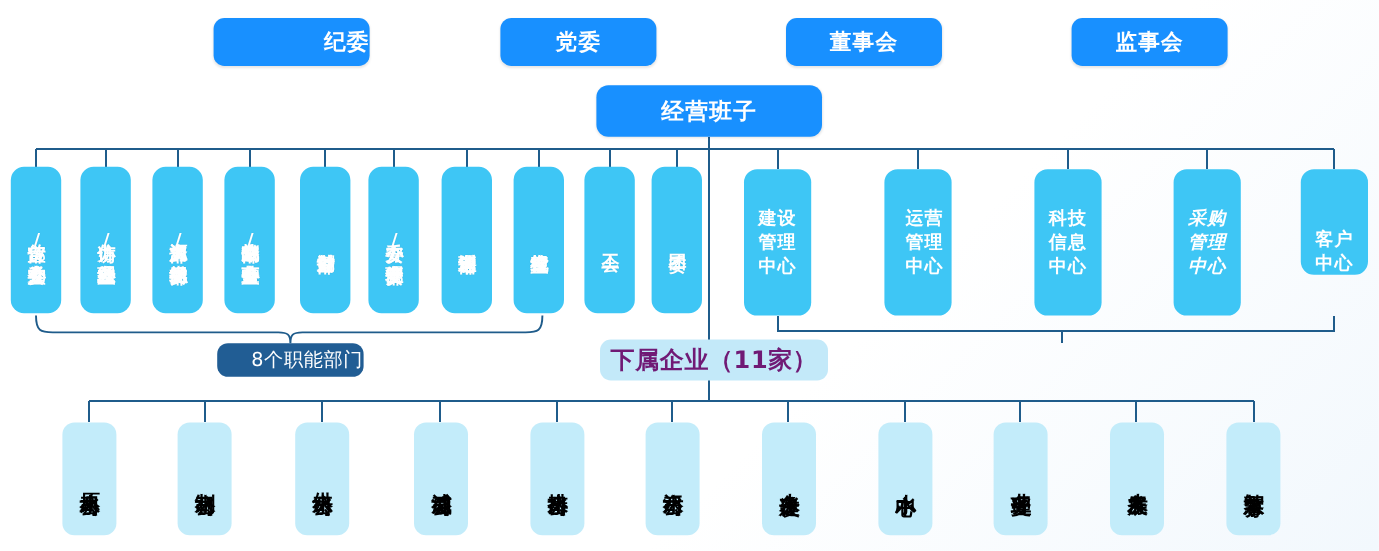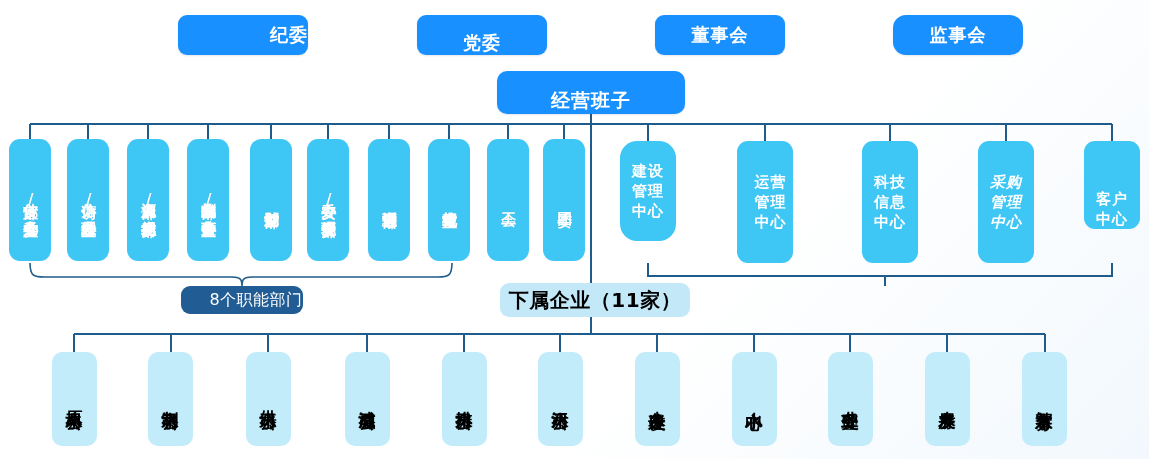--- a/index.html
+++ b/index.html
@@ -36,21 +36,20 @@
     box-shadow:0 1px 2px rgba(0,0,0,.10);
   }
   
   .mgmt{
     background:#1890ff;
     border-radius:10px;
     font-size:19px;
     letter-spacing:1px;
     height:43px;
     box-shadow:0 1px 2px rgba(0,0,0,.10);
-    align-items:flex-end;
   }
   
   .dept{
     background:#3ec6f5;
     border-radius:11px;
     font-size:15px;
     line-height:1.02;
     writing-mode:vertical-rl;
     text-orientation:upright;
     letter-spacing:0px;
@@ -72,21 +71,21 @@
     background:#215d94;
     border-radius:9px;
     font-size:16px;
     height:28px;
     font-weight:normal;
     letter-spacing:.5px;
     padding-left:28px;
   }
   .pill-light{
     background:#c3e9f9;
-    color:#000000;
+    color:#701a75;
     border-radius:9px;
     font-size:20px;
     height:34px;
     font-weight:bold;
     letter-spacing:.5px;
   }
   
   .sub{
     background:#c3ecfa;
     color:#000000;
@@ -156,27 +155,27 @@
       <path d="M754,334 L754,352"></path>
       <path d="M850,334 L850,352"></path>
       <path d="M947,334 L947,352"></path>
       <path d="M1045,334 L1045,352"></path>
     </g>
   </svg>
 
   <div class="node gov" style="left:178px;top:15px;width:130px;justify-content:flex-end;">
     <span>纪委</span>
   </div>
-  <div class="node gov" style="left:417px;top:15px;width:130px;align-items:flex-end;">
+  <div class="node gov" style="left:417px;top:15px;width:130px;">
     <span>党委</span>
   </div>
   <div class="node gov" style="left:655px;top:15px;width:130px;">
     <span>董事会</span>
   </div>
-  <div class="node gov" style="left:893px;top:15px;width:130px;border-radius:13px;">
+  <div class="node gov" style="left:893px;top:15px;width:130px;">
     <span>监事会</span>
   </div>
 
   <div class="node mgmt" style="left:497px;top:71px;width:188px;">
     <span>经营班子</span>
   </div>
 
   <div class="node dept" style="left:9px;top:139px;width:42px;height:122px;">
     <span>宣传部/党委办公室</span>
   </div>
@@ -202,21 +201,21 @@
     <span>纪律检查室</span>
   </div>
 
   <div class="node dept" style="left:487px;top:139px;width:42px;height:122px;">
     <span>工会</span>
   </div>
   <div class="node dept" style="left:543px;top:139px;width:42px;height:122px;">
     <span>团委</span>
   </div>
 
-  <div class="node center-node" style="left:620px;top:141px;width:56px;height:100px;border-radius:17px;">
+  <div class="node center-node" style="left:620px;top:141px;width:56px;height:122px;">
     <span>建设
 管理
 中心</span>
   </div>
   <div class="node center-node" style="left:737px;top:141px;width:56px;height:122px;padding-left:11px;">
     <span>运营
 管理
 中心</span>
   </div>
   <div class="node center-node" style="left:862px;top:141px;width:56px;height:122px;">

